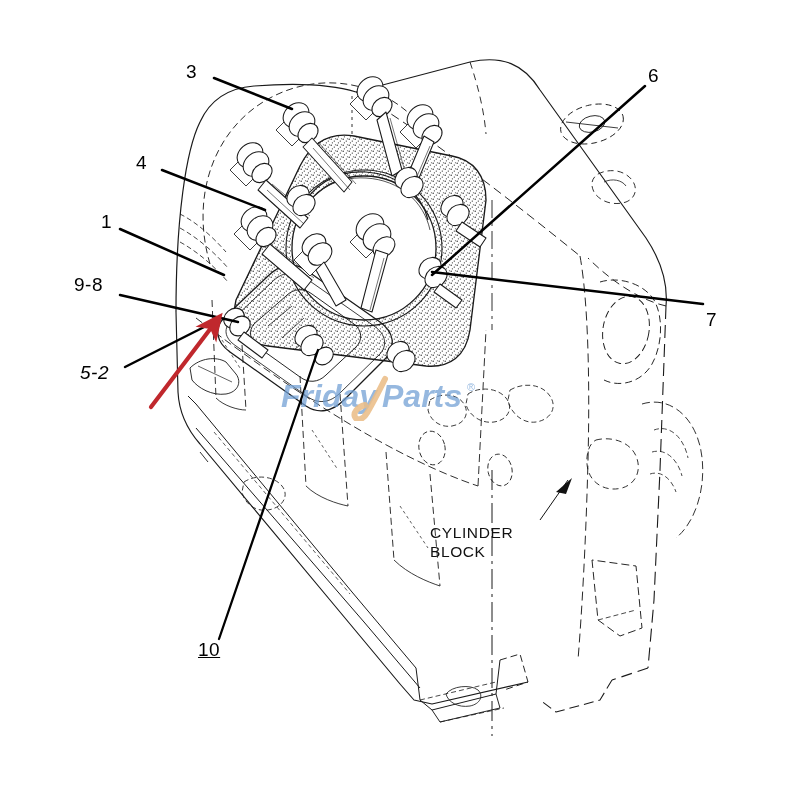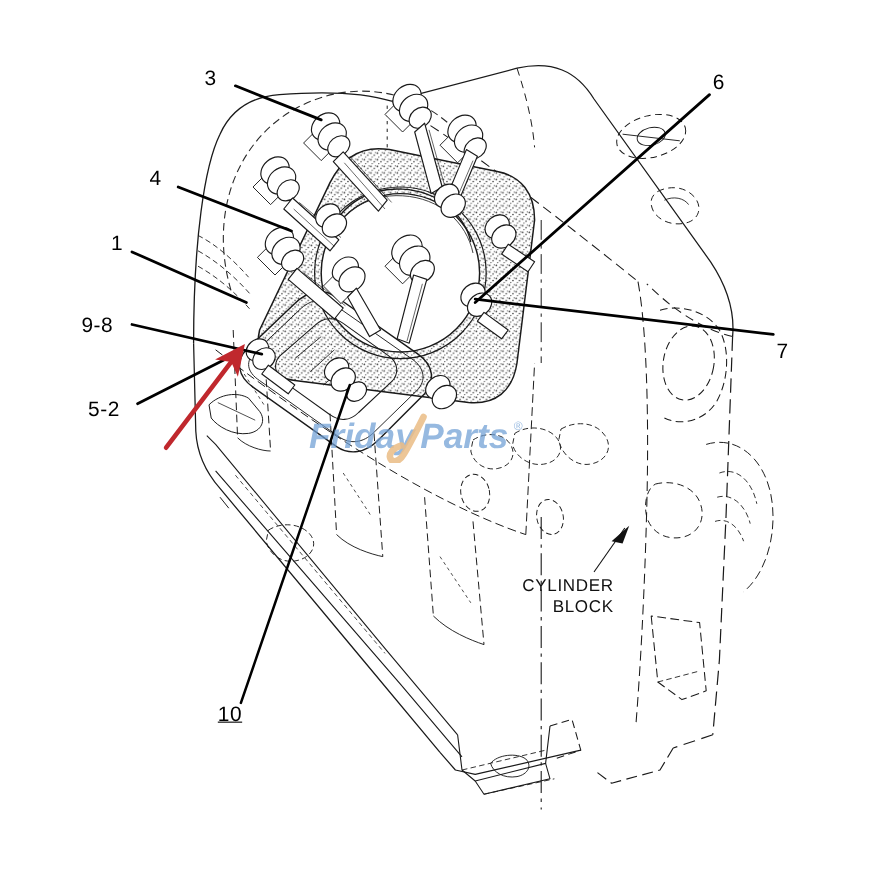--- a/index.html
+++ b/index.html
@@ -32,21 +32,21 @@
     letter-spacing: 0.5px;
     white-space: nowrap;
     line-height: 1;
     user-select: none;
   }
   .block-annot {
     position: absolute;
     font-family: "Liberation Sans", sans-serif;
     font-size: 15.5px;
     color: #111111;
-    text-align: right;
+    text-align: left;
     line-height: 1.22;
     letter-spacing: 0.6px;
     white-space: nowrap;
     user-select: none;
   }
   #watermark {
     position: absolute;
     left: 281px;
     top: 373px;
     width: 232px;
@@ -336,22 +336,22 @@
 
     <g>
       <path d="M540,520 L568,480" stroke="#111111" stroke-width="1.0" fill="none"></path>
       <path d="M556,492 L572,478 L566,494 Z" fill="#111111" stroke="none"></path>
     </g>
   </svg>
 
   <div class="callout-label" style="left:186px; top:62px;">3</div>
   <div class="callout-label" style="left:136px; top:153px;">4</div>
   <div class="callout-label" style="left:101px; top:212px;">1</div>
-  <div class="callout-label" style="left:74px; top:287px;">9-8</div>
-  <div class="callout-label" style="left:80px; top:363px;">5-2</div>
+  <div class="callout-label" style="left:74px; top:275px;">9-8</div>
+  <div class="callout-label" style="left:80px; top:363px;font-style:italic;">5-2</div>
   <div class="callout-label" style="left:648px; top:66px;">6</div>
   <div class="callout-label" style="left:706px; top:310px;">7</div>
   <div class="callout-label" style="left:198px; top:640px;text-decoration:underline;">10</div>
 
   <div class="block-annot" style="left:430px; top:524px; width:128px;">
     <div>CYLINDER</div>
     <div>BLOCK</div>
   </div>
 
   <svg id="watermark" viewBox="0 0 232 48">

